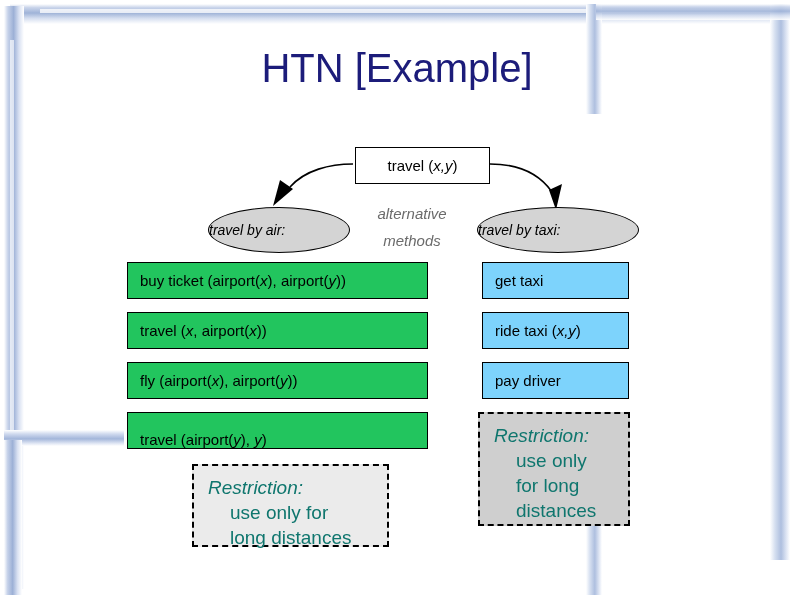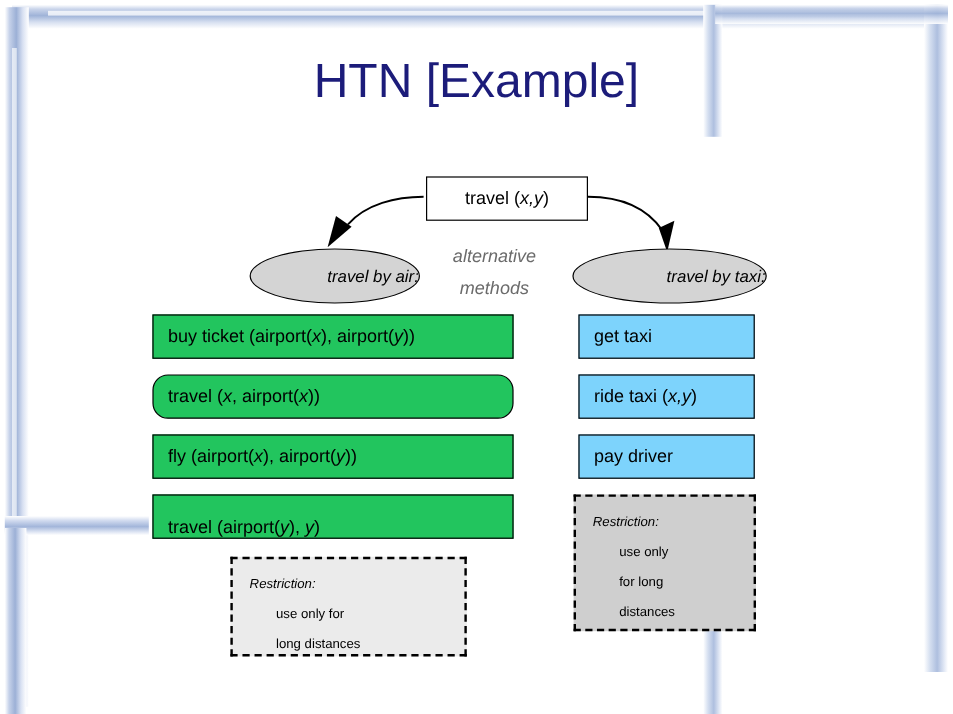--- a/index.html
+++ b/index.html
@@ -68,21 +68,21 @@
     white-space: nowrap;
   }
 
   .ellipse {
     position: absolute;
     border: 1px solid #000000;
     border-radius: 50%;
     background: #d4d4d4;
     display: flex;
     align-items: center;
-    justify-content: flex-end;
+    justify-content: flex-start;
     font-style: italic;
     font-size: 14px;
     color: #000000;
     white-space: nowrap;
   }
   #ell-air {
     left: 208px; top: 193px;
     width: 140px; height: 44px;
   }
   #ell-taxi {
@@ -112,22 +112,22 @@
     padding-left: 12px;
     box-sizing: border-box;
     white-space: nowrap;
   }
   .left-box  { background: #22c55e; left: 127px; width: 301px; height: 37px; }
   .right-box { background: #7dd3fc; left: 482px; width: 147px; height: 37px; }
 
   .restriction {
     position: absolute;
     border: 2px dashed #000000;
-    font-size: 11px;
-    color: #000000;
+    font-size: 19px;
+    color: #0f766e;
     box-sizing: border-box;
     padding: 9px 4px 9px 14px;
     line-height: 25px;
   }
   #restrict-left {
     background: #ebebeb;
     left: 192px; top: 450px;
     width: 197px; height: 83px;
   }
   #restrict-right {
@@ -228,21 +228,21 @@
     <div class="ellipse" id="ell-air">
       <span>travel by air:</span>
     </div>
     <div class="ellipse" id="ell-taxi">
       <span>travel by taxi:</span>
     </div>
 
     <div class="step-box left-box" style="top:248px;">
       <span><span>buy ticket (airport(</span><span class="var">x</span><span>), airport(</span><span class="var">y</span><span>))</span></span>
     </div>
-    <div class="step-box left-box" style="top:298px;border-radius:13px;">
+    <div class="step-box left-box" style="top:298px;">
       <span><span>travel (</span><span class="var">x</span><span>, airport(</span><span class="var">x</span><span>))</span></span>
     </div>
     <div class="step-box left-box" style="top:348px;">
       <span><span>fly (airport(</span><span class="var">x</span><span>), airport(</span><span class="var">y</span><span>))</span></span>
     </div>
     <div class="step-box left-box" style="top:398px;align-items:flex-end;">
       <span><span>travel (airport(</span><span class="var">y</span><span>), </span><span class="var">y</span><span>)</span></span>
     </div>
 
     <div class="step-box right-box" style="top:248px;">

